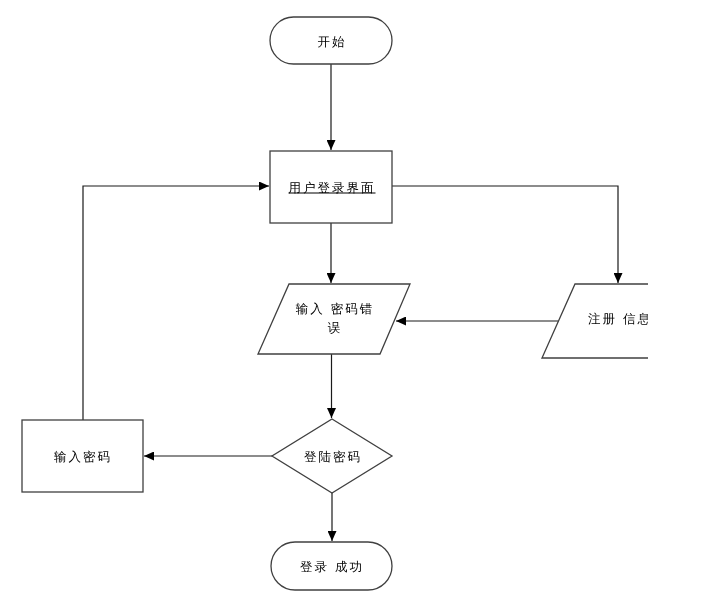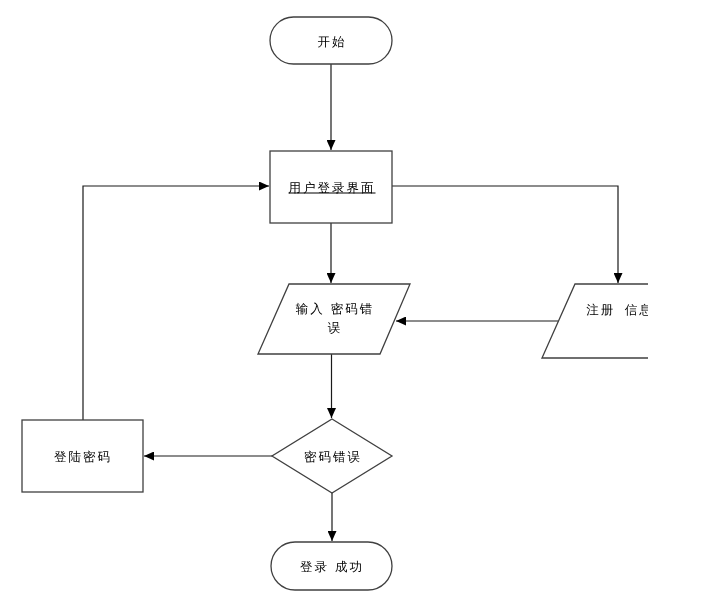--- a/index.html
+++ b/index.html
@@ -75,18 +75,18 @@
       <polygon class="node-shape" points="575,284 696,284 665,358 542,358"></polygon>
       <rect class="node-shape" x="22" y="420" width="121" height="72"></rect>
       <polygon class="node-shape" points="332,419 392,456 332,493 272,456"></polygon>
       <rect class="node-shape" x="271" y="542" width="121" height="48" rx="24" ry="24"></rect>
     </g>
   </svg>
 
   <div class="node-label" style="left:332px; top:41px;">开始</div>
   <div class="node-label" style="left:332px; top:187px;text-decoration:underline;">用户登录界面</div>
   <div class="node-label wrap" style="left:335px; top:318px;">输入 密码错误</div>
-  <div class="node-label" style="left:620px; top:311px;font-family:Liberation Mono, monospace;">注册 信息</div>
-  <div class="node-label" style="left:83px; top:456px;">登陆密码</div>
-  <div class="node-label" style="left:333px; top:456px;">密码错误</div>
+  <div class="node-label" style="left:620px; top:318px;">注册 信息</div>
+  <div class="node-label" style="left:83px; top:456px;">输入密码</div>
+  <div class="node-label" style="left:333px; top:456px;">登陆密码</div>
   <div class="node-label" style="left:332px; top:566px;">登录 成功</div>
 
 </div>
 
 </body></html>

